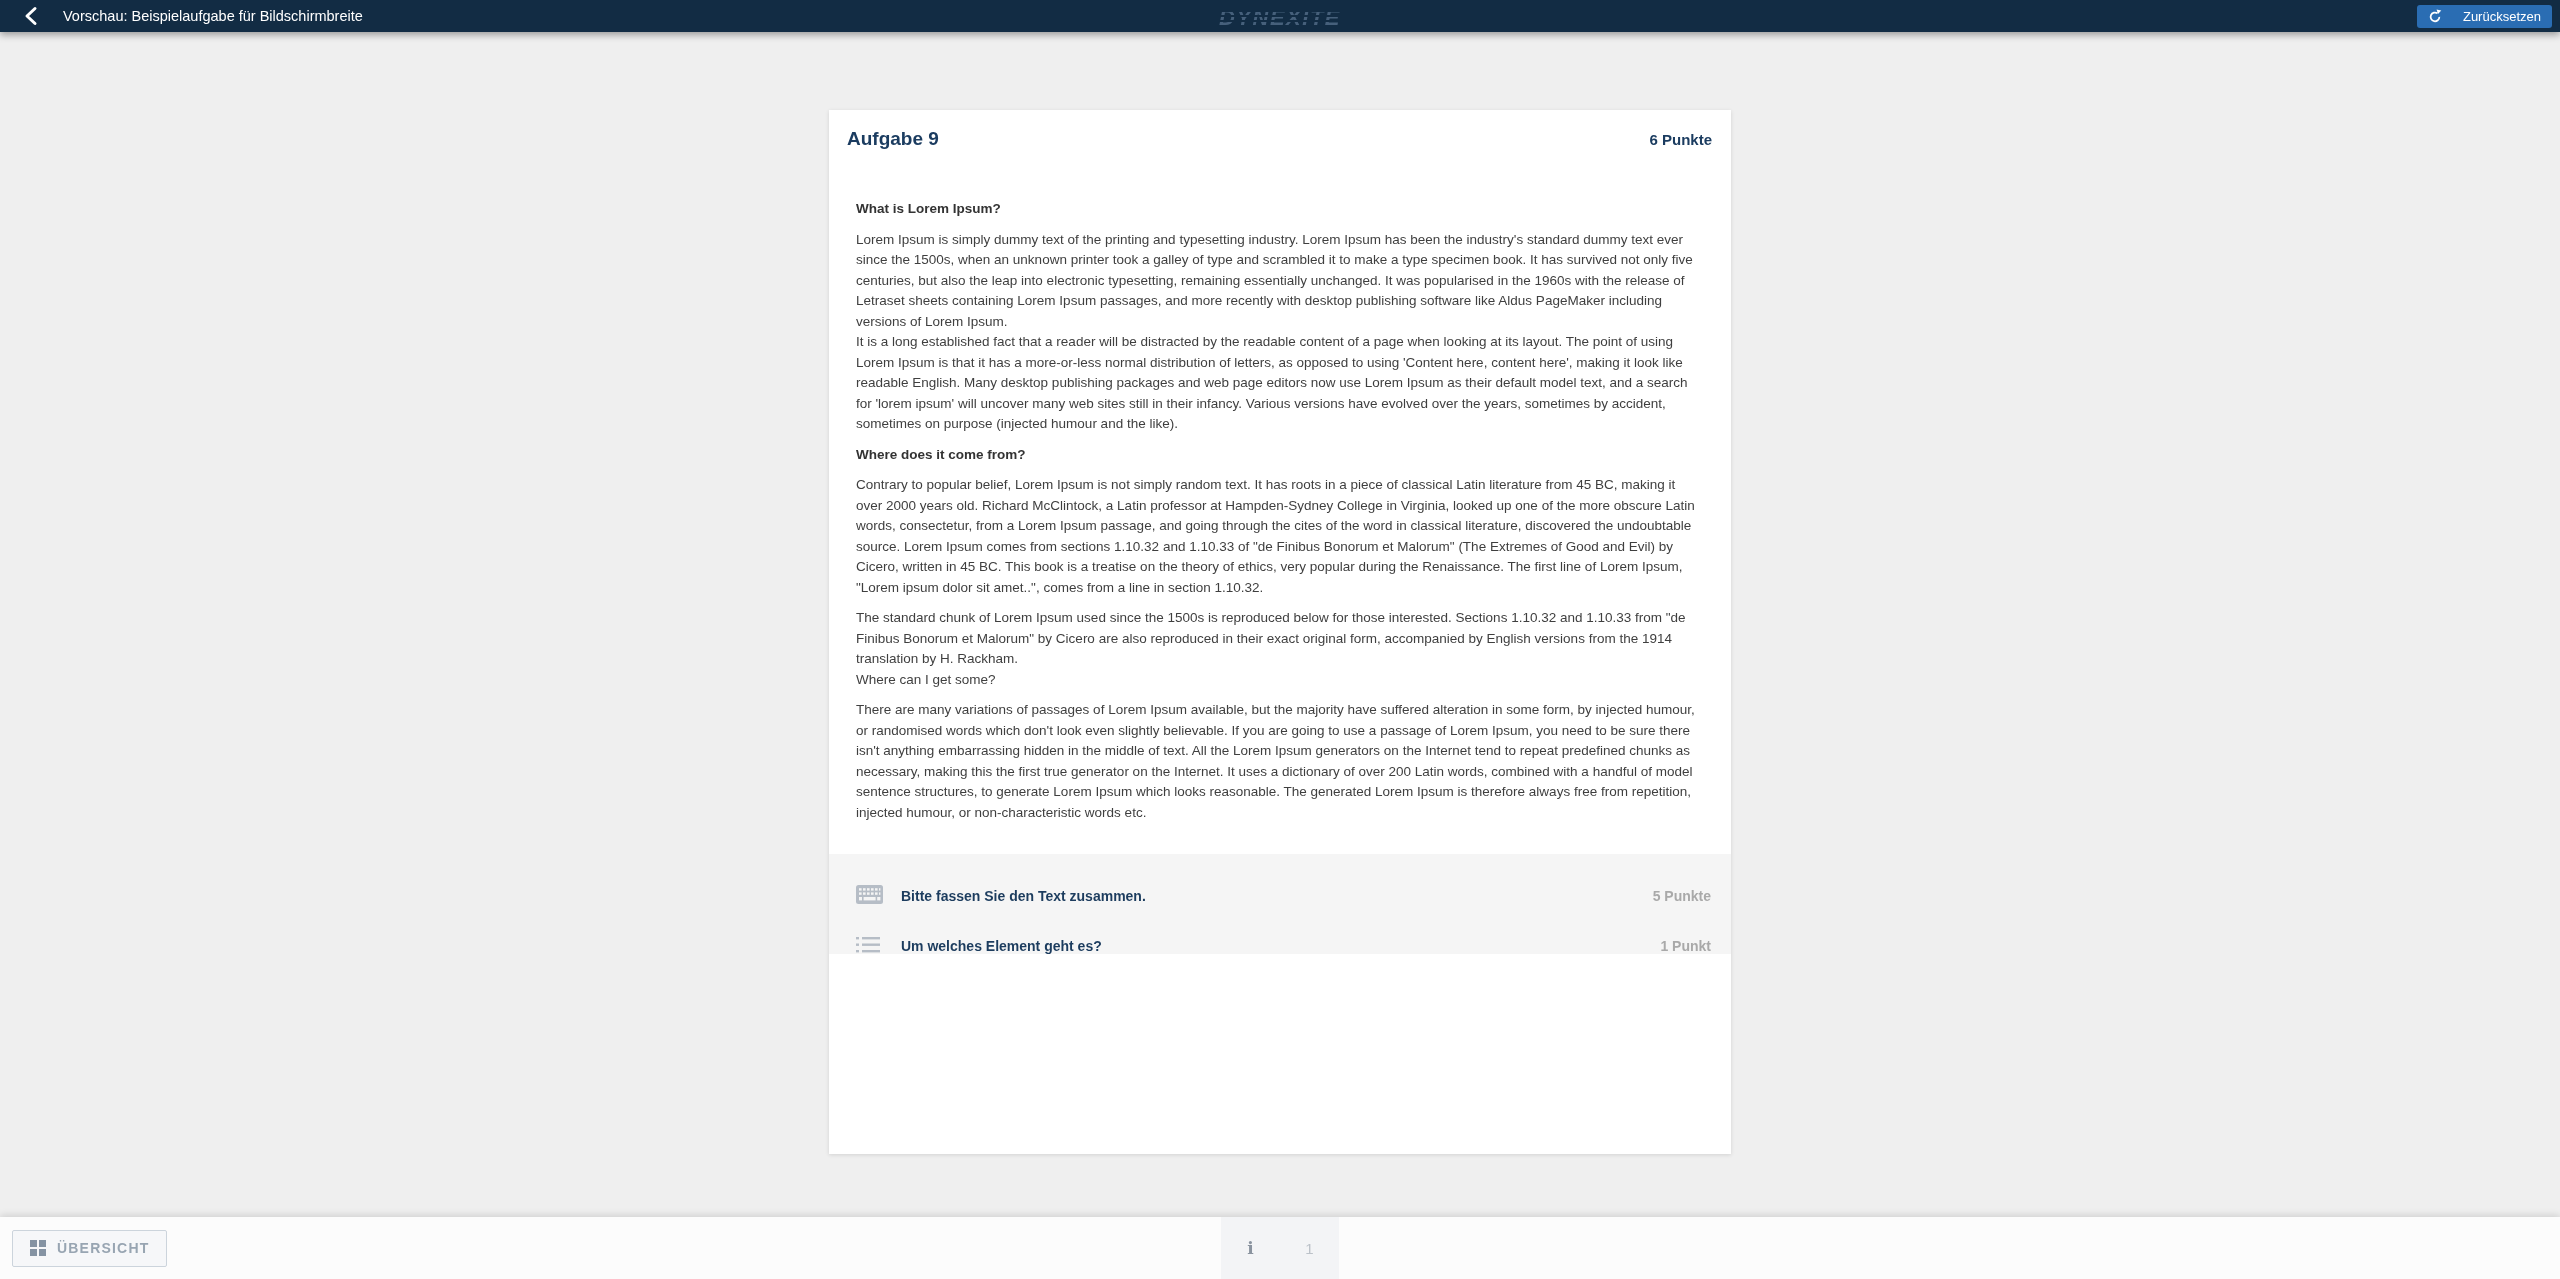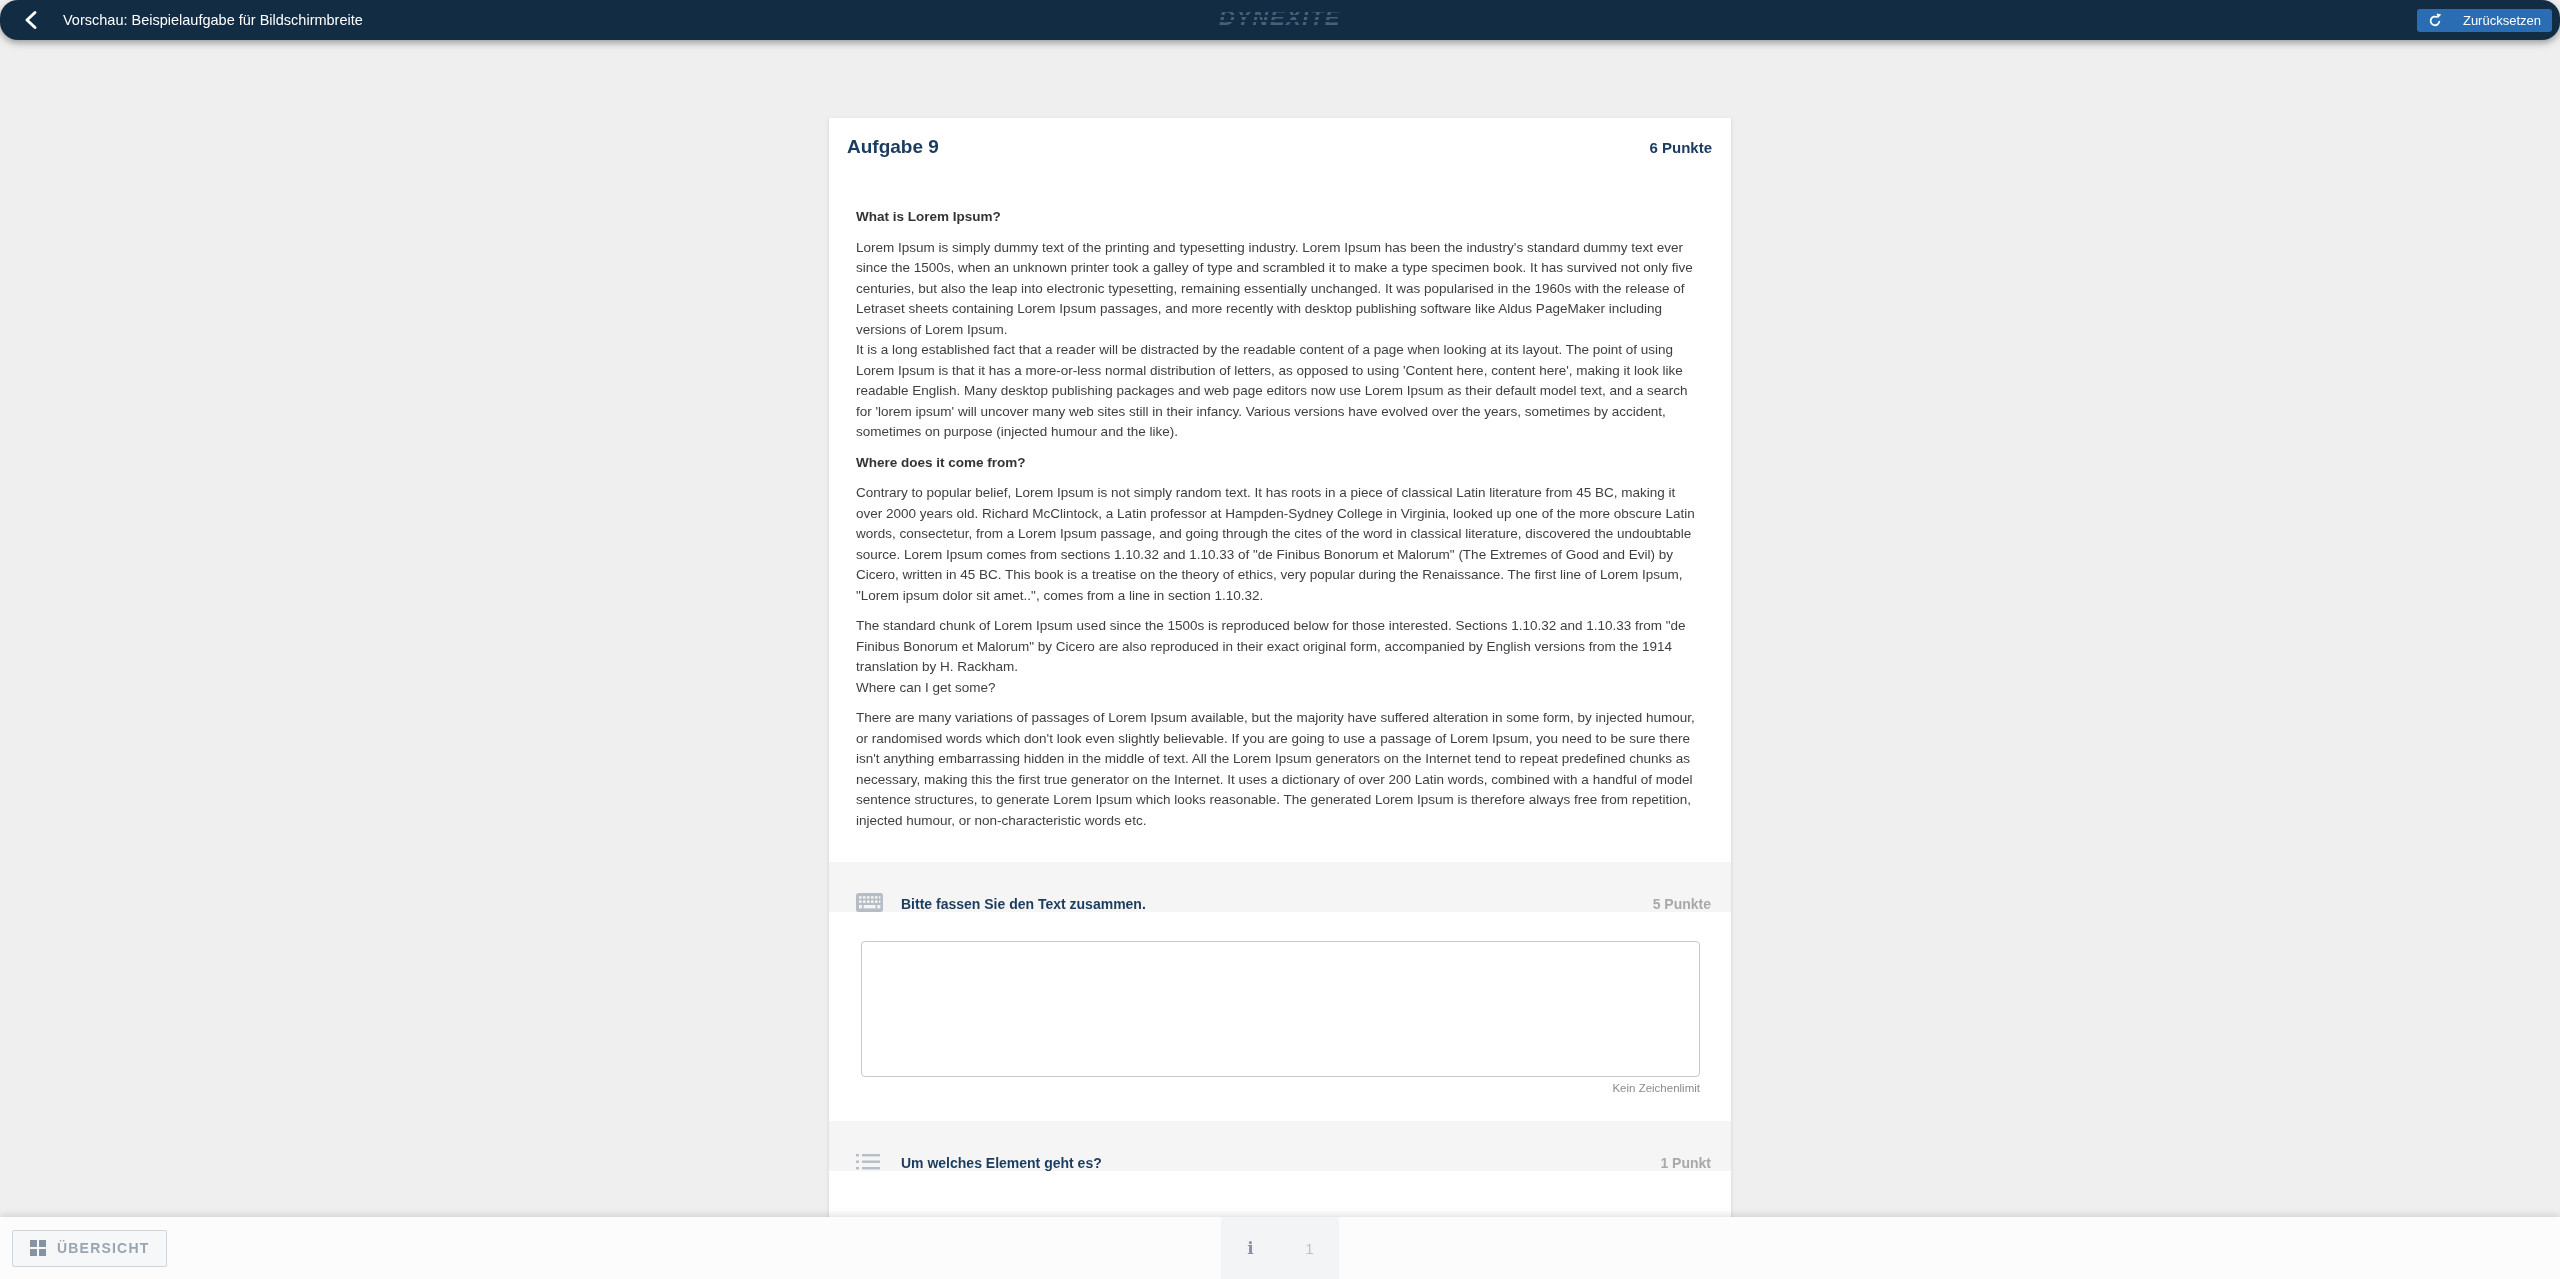--- a/index.html
+++ b/index.html
@@ -4,22 +4,22 @@
 <style>
   html,body{margin:0;padding:0;}
   body{
     width:2560px;height:1279px;overflow:hidden;
     background:#efefef;
     font-family:"Liberation Sans",sans-serif;
     position:relative;
   }
   
   .topbar{
-    height:40px;background:#122c44;display:flex;align-items:center;
-    position:relative;z-index:30;box-shadow:0 3px 7px rgba(0,0,0,.35);border-radius:18px;
+    height:32px;background:#122c44;display:flex;align-items:center;
+    position:relative;z-index:30;box-shadow:0 3px 7px rgba(0,0,0,.35);
   }
   .back-btn{margin-left:20px;width:22px;height:22px;display:flex;align-items:center;justify-content:center;cursor:pointer;flex:0 0 auto;}
   .topbar-title{color:#ffffff;font-size:14.5px;margin-left:21px;white-space:nowrap;}
   .logo-wrap{position:absolute;left:50%;top:7px;transform:translateX(-50%);line-height:1;}
   .logo-text{
     font-style:italic;font-weight:bold;font-size:22px;letter-spacing:1.5px;
     color:#46607b;display:block;
   }
   .logo-stripes{
     position:absolute;inset:0;
@@ -151,24 +151,20 @@
             <rect x="3" y="12" width="3" height="3.4"></rect>
               <rect x="7.6" y="12" width="12" height="3.4"></rect>
               <rect x="21.2" y="12" width="3.2" height="3.4"></rect>
           </g>
         </svg>
       </span>
       <span class="q-label">Bitte fassen Sie den Text zusammen.</span>
       <span class="q-points">5 Punkte</span>
     </div>
 
-    <div class="answer-area">
-      <textarea class="answer-textarea" aria-label="Bitte fassen Sie den Text zusammen." style=""></textarea>
-      <div class="answer-hint">Kein Zeichenlimit</div>
-    </div>
 
     <div class="q-band">
       <span class="q-icon">
         <svg width="24" height="18" viewBox="0 0 24 18" fill="#b6bdc6">
           <rect x="0" y="1" width="3" height="2.4"></rect>
             <rect x="6" y="1" width="18" height="2.4"></rect>
           <rect x="0" y="7.5" width="3" height="2.4"></rect>
             <rect x="6" y="7.5" width="18" height="2.4"></rect>
           <rect x="0" y="14" width="3" height="2.4"></rect>
             <rect x="6" y="14" width="18" height="2.4"></rect>

